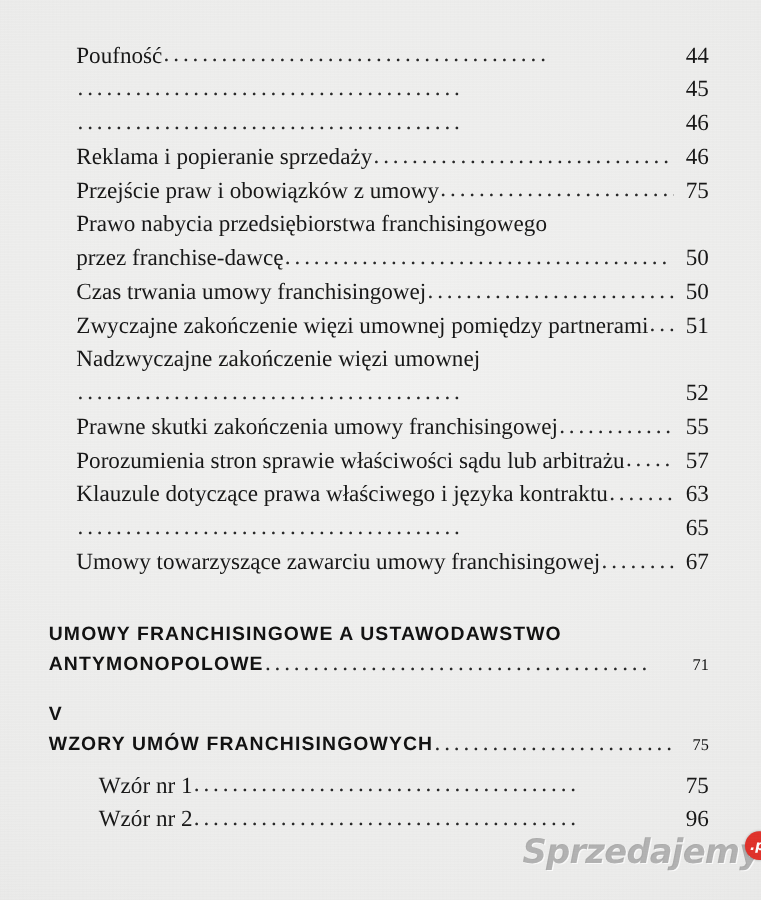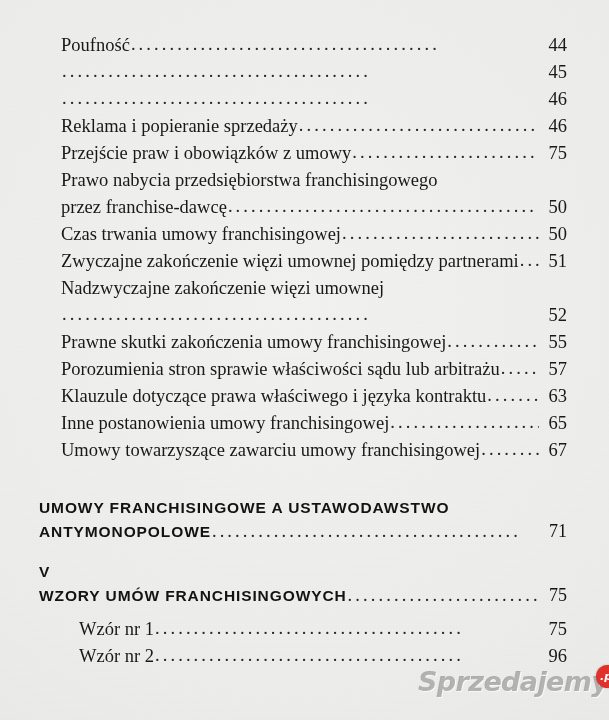--- a/index.html
+++ b/index.html
@@ -89,21 +89,21 @@
     font-size: 15.5px;
     letter-spacing: .9px;
     padding-left: 26px;
     padding-right: 29px;
     color: #111;
     height: 24px;
   }
   .head .pg {
     font-family: "Liberation Serif", "DejaVu Serif", serif;
     font-weight: normal;
-    font-size: 18px;
+    font-size: 13px;
     letter-spacing: 0;
   }
   .head .leader {
     font-family: "Liberation Serif", "DejaVu Serif", serif;
     font-weight: normal;
     font-size: 18.5px;
     letter-spacing: 3.1px;
     top: 0;
   }
   .head.plain .leader,
@@ -238,21 +238,20 @@
     <span class="pg">57</span>
   </div>
 
   <div class="line entry">
     <span class="txt">Klauzule dotyczące prawa właściwego i języka kontraktu</span>
     <span class="leader">........................................</span>
     <span class="pg">63</span>
   </div>
 
   <div class="line entry">
-    <span class="txt">Inne postanowienia umowy franchisingowej</span>
     <span class="leader">........................................</span>
     <span class="pg">65</span>
   </div>
 
   <div class="line entry">
     <span class="txt">Umowy towarzyszące zawarciu umowy franchisingowej</span>
     <span class="leader">........................................</span>
     <span class="pg">67</span>
   </div>
 

